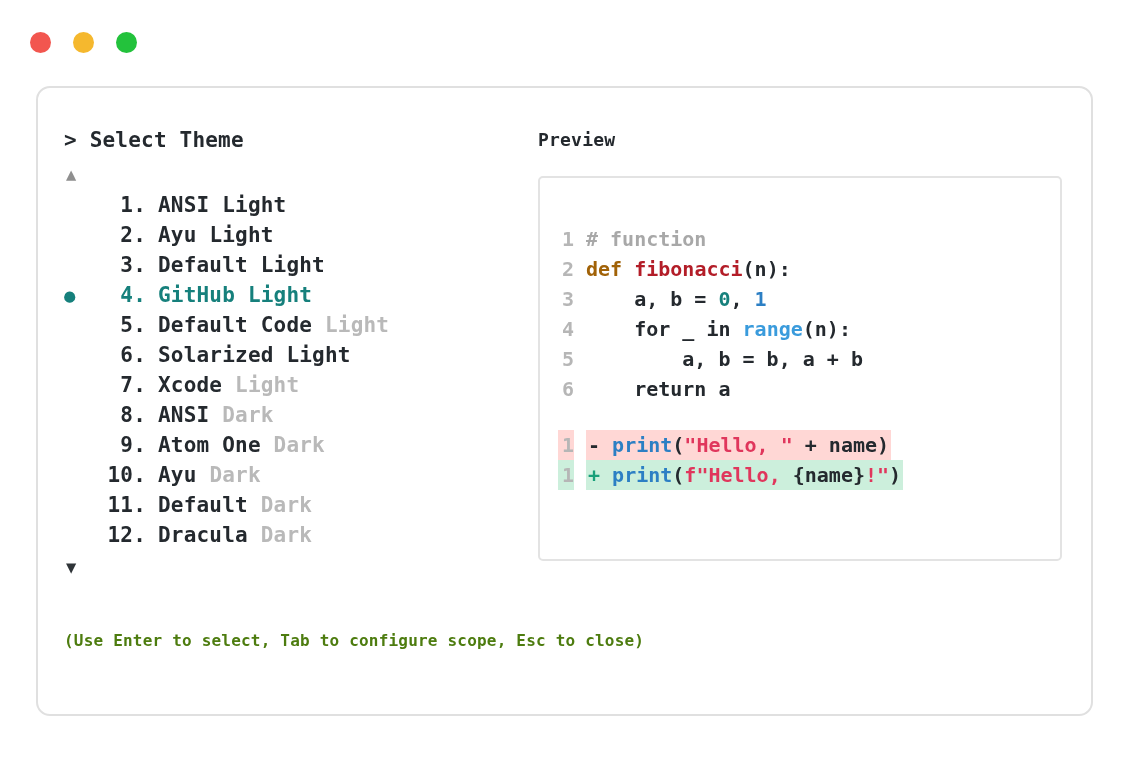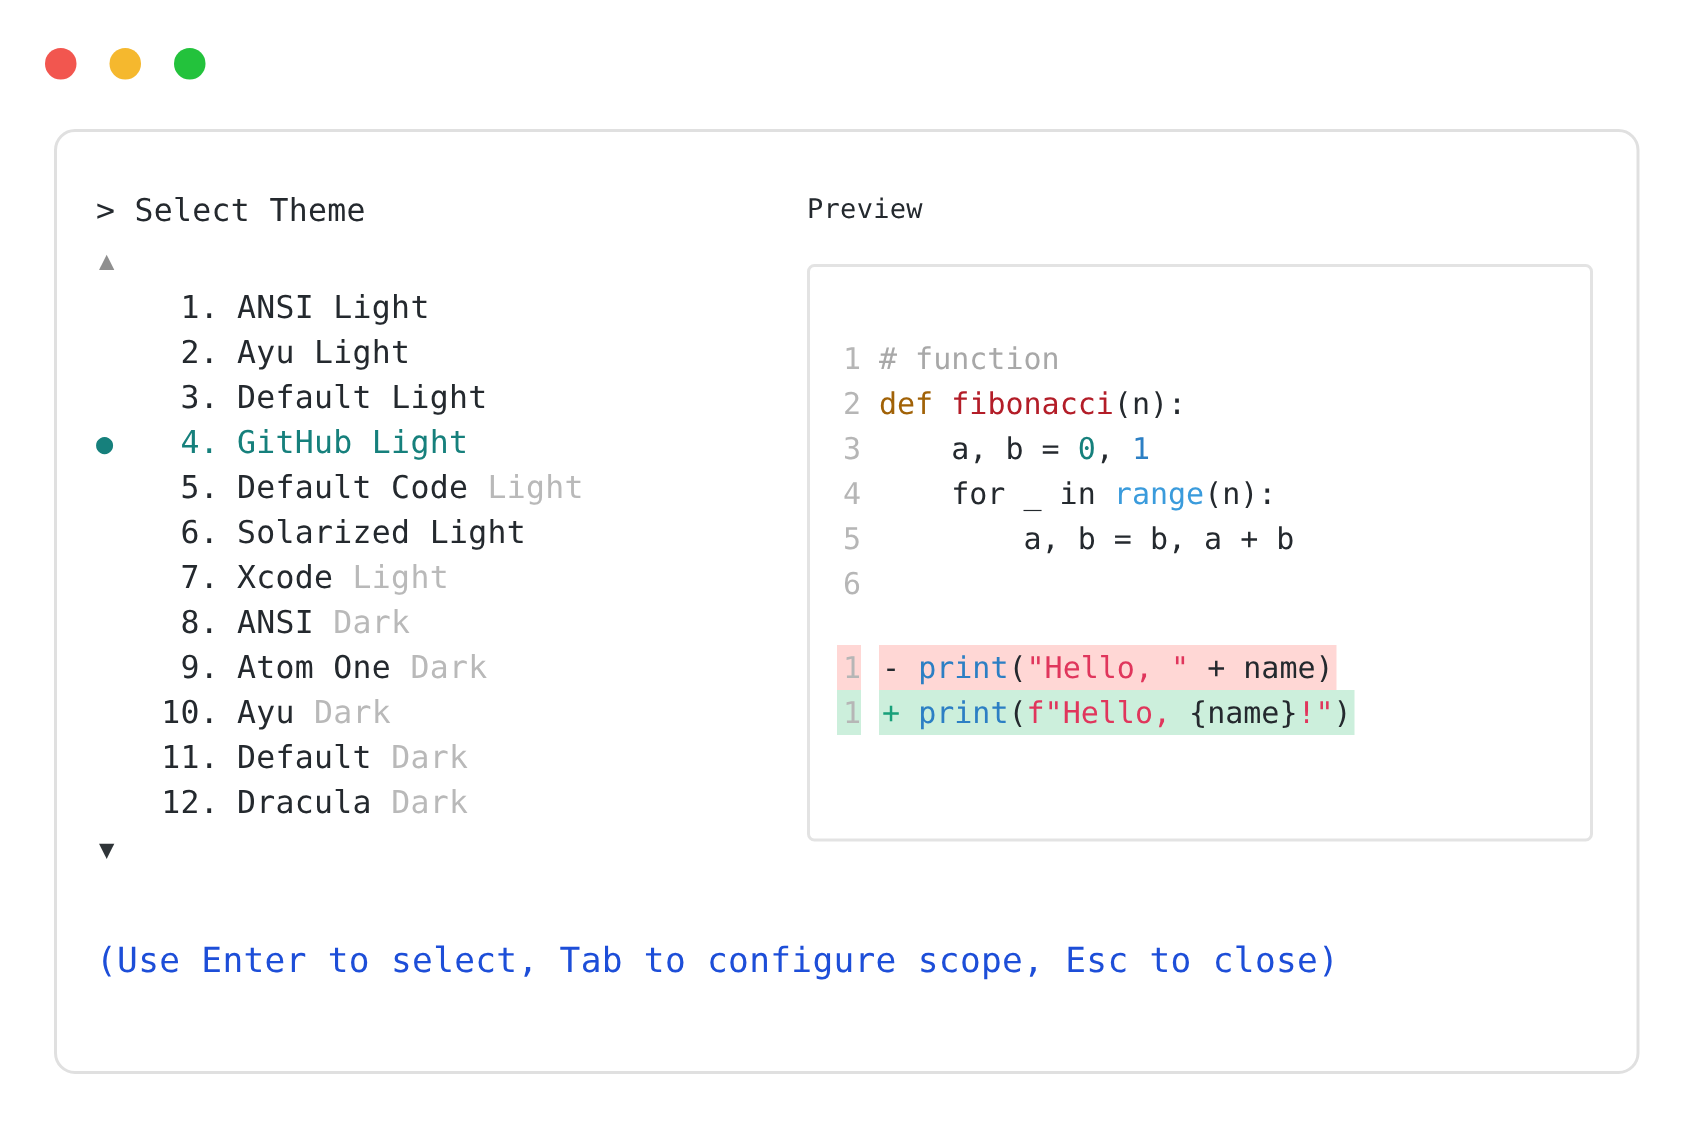--- a/index.html
+++ b/index.html
@@ -44,20 +44,21 @@
     height: 630px;
     box-sizing: border-box;
     border: 2px solid #e0e0e0;
     border-radius: 14px;
     background: #ffffff;
   }
   .card-inner {
     position: relative;
     width: 100%;
     height: 100%;
+    font-weight: bold;
   }
   
   .left-col {
     position: absolute;
     left: 26px;
     top: 38px;
     width: 470px;
   }
   .prompt-line {
     font-size: 21px;
@@ -124,23 +125,23 @@
     height: 24px;
     font-size: 17px;
     line-height: 22px;
     color: #2f3438;
     user-select: none;
   }
   .hint {
     position: absolute;
     left: 26px;
     top: 540px;
-    font-size: 23px;
+    font-size: 16px;
     line-height: 26px;
-    color: #1d4ed8;
+    color: #4d7c0f;
     letter-spacing: 0.2px;
     white-space: pre;
   }
   
   .right-col {
     position: absolute;
     left: 500px;
     top: 38px;
     width: 530px;
   }
@@ -243,21 +244,21 @@
 
       <div class="right-col">
         <div class="preview-title">Preview</div>
         <div class="preview-box">
           <div>
               <div class="code-line"><span class="ln">1</span><span><span class="tok-comment"># function</span></span></div>
               <div class="code-line"><span class="ln">2</span><span><span class="tok-keyword">def </span><span class="tok-func">fibonacci</span><span class="tok-plain">(n):</span></span></div>
               <div class="code-line"><span class="ln">3</span><span><span class="tok-plain">    a, b = </span><span class="tok-number">0</span><span class="tok-plain">, </span><span class="tok-number2">1</span></span></div>
               <div class="code-line"><span class="ln">4</span><span><span class="tok-plain">    for _ in </span><span class="tok-builtin">range</span><span class="tok-plain">(n):</span></span></div>
               <div class="code-line"><span class="ln">5</span><span><span class="tok-plain">        a, b = b, a + b</span></span></div>
-              <div class="code-line"><span class="ln">6</span></div>
+              <div class="code-line"><span class="ln">6</span><span><span class="tok-plain">    return a</span></span></div>
             </div>
           <div class="blank-line"></div>
           <div>
               <div class="diff-line diff-del"><span class="ln">1</span><span class="diff-body"><span class="sign-del">- </span><span class="tok-print">print</span><span class="tok-plain">(</span><span class="tok-string">"Hello, "</span><span class="tok-plain"> + name)</span></span></div>
               <div class="diff-line diff-add"><span class="ln">1</span><span class="diff-body"><span class="sign-add">+ </span><span class="tok-print">print</span><span class="tok-plain">(</span><span class="tok-string">f"Hello, </span><span class="tok-plain">{name}</span><span class="tok-string">!"</span><span class="tok-plain">)</span></span></div>
             </div>
         </div>
       </div>
 
     </div>

